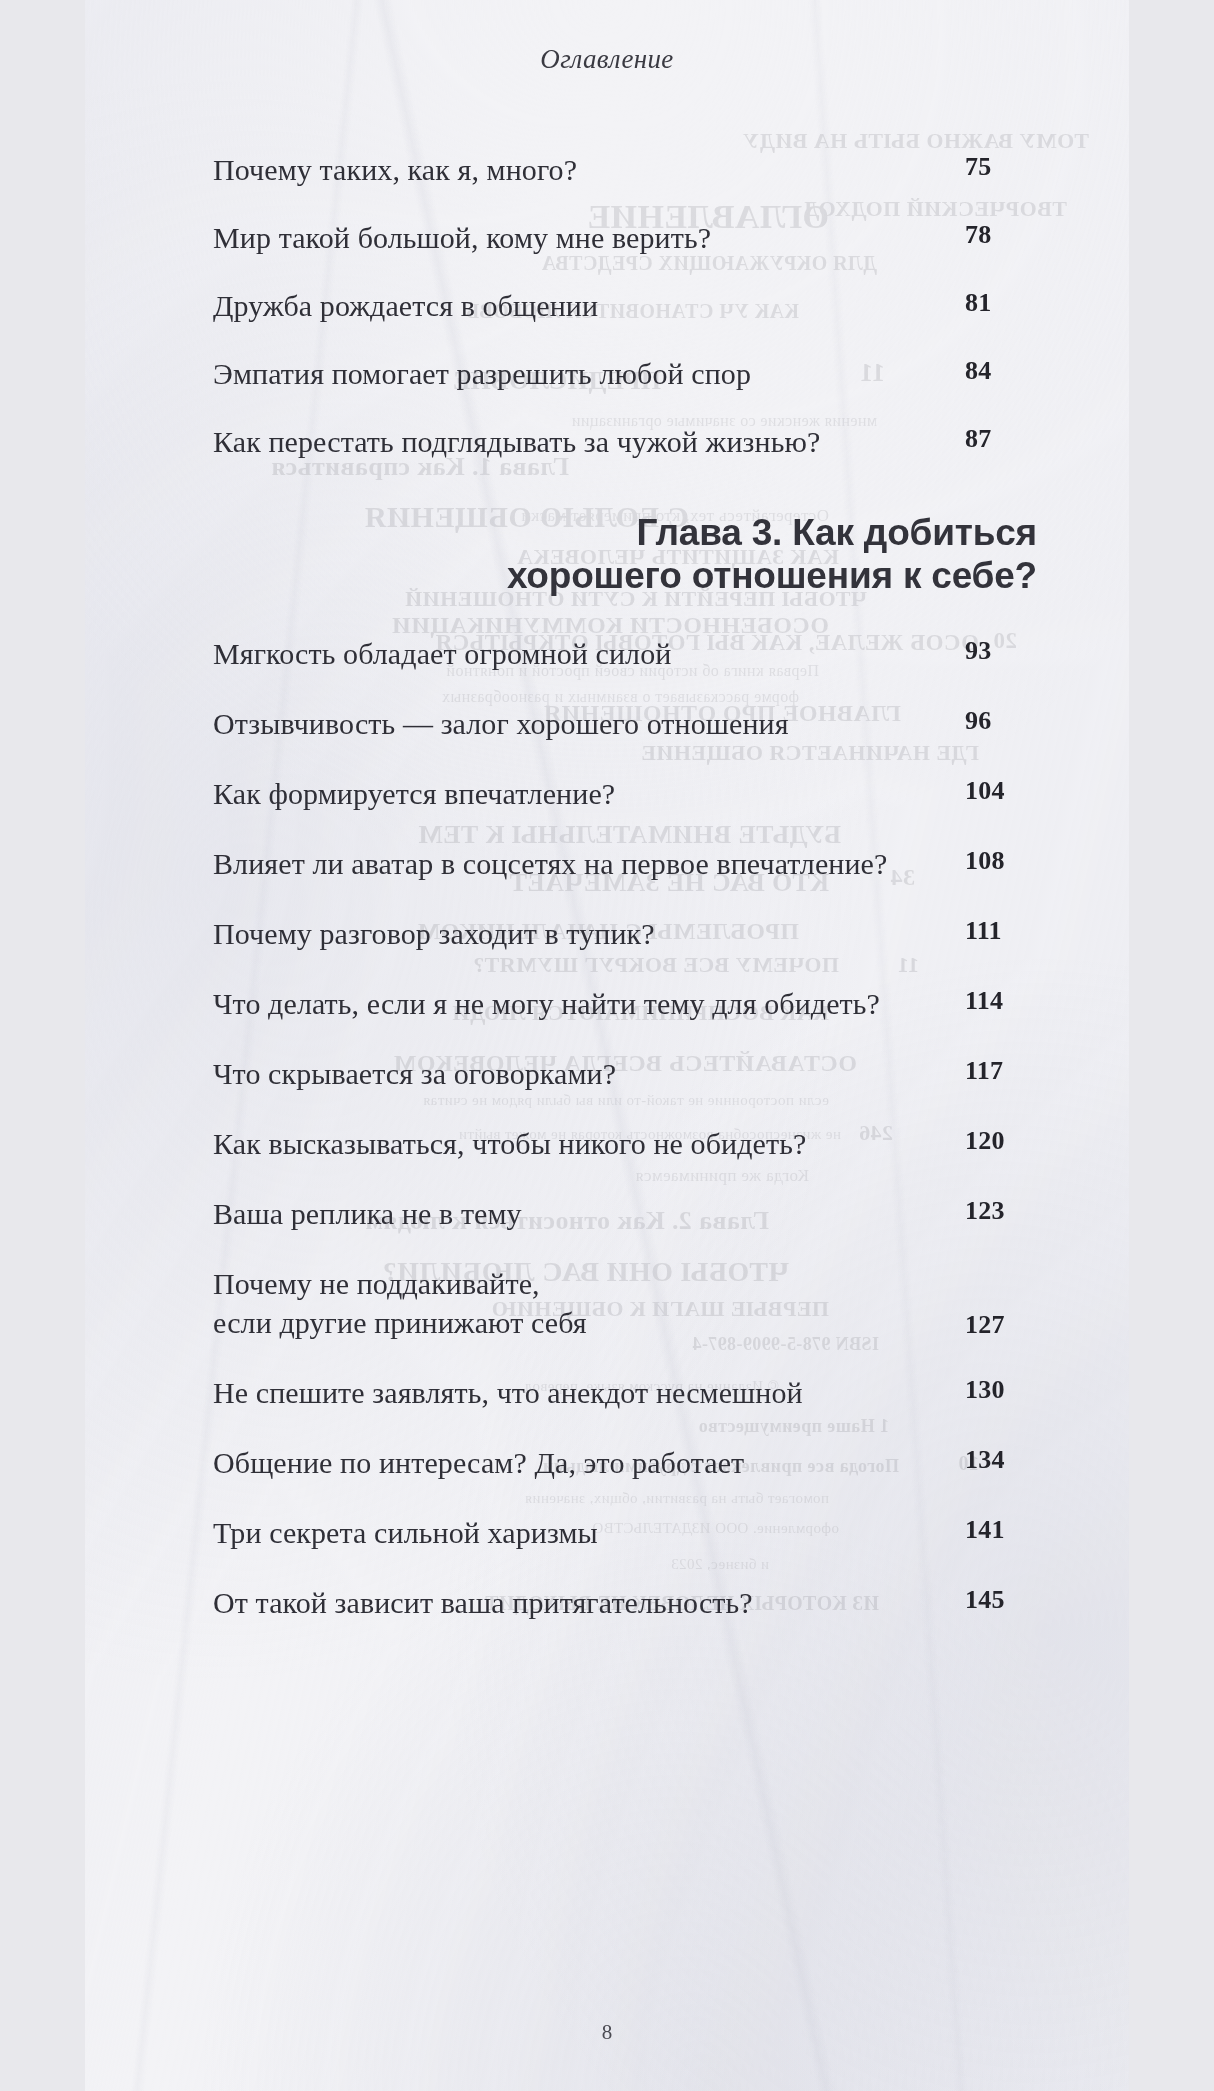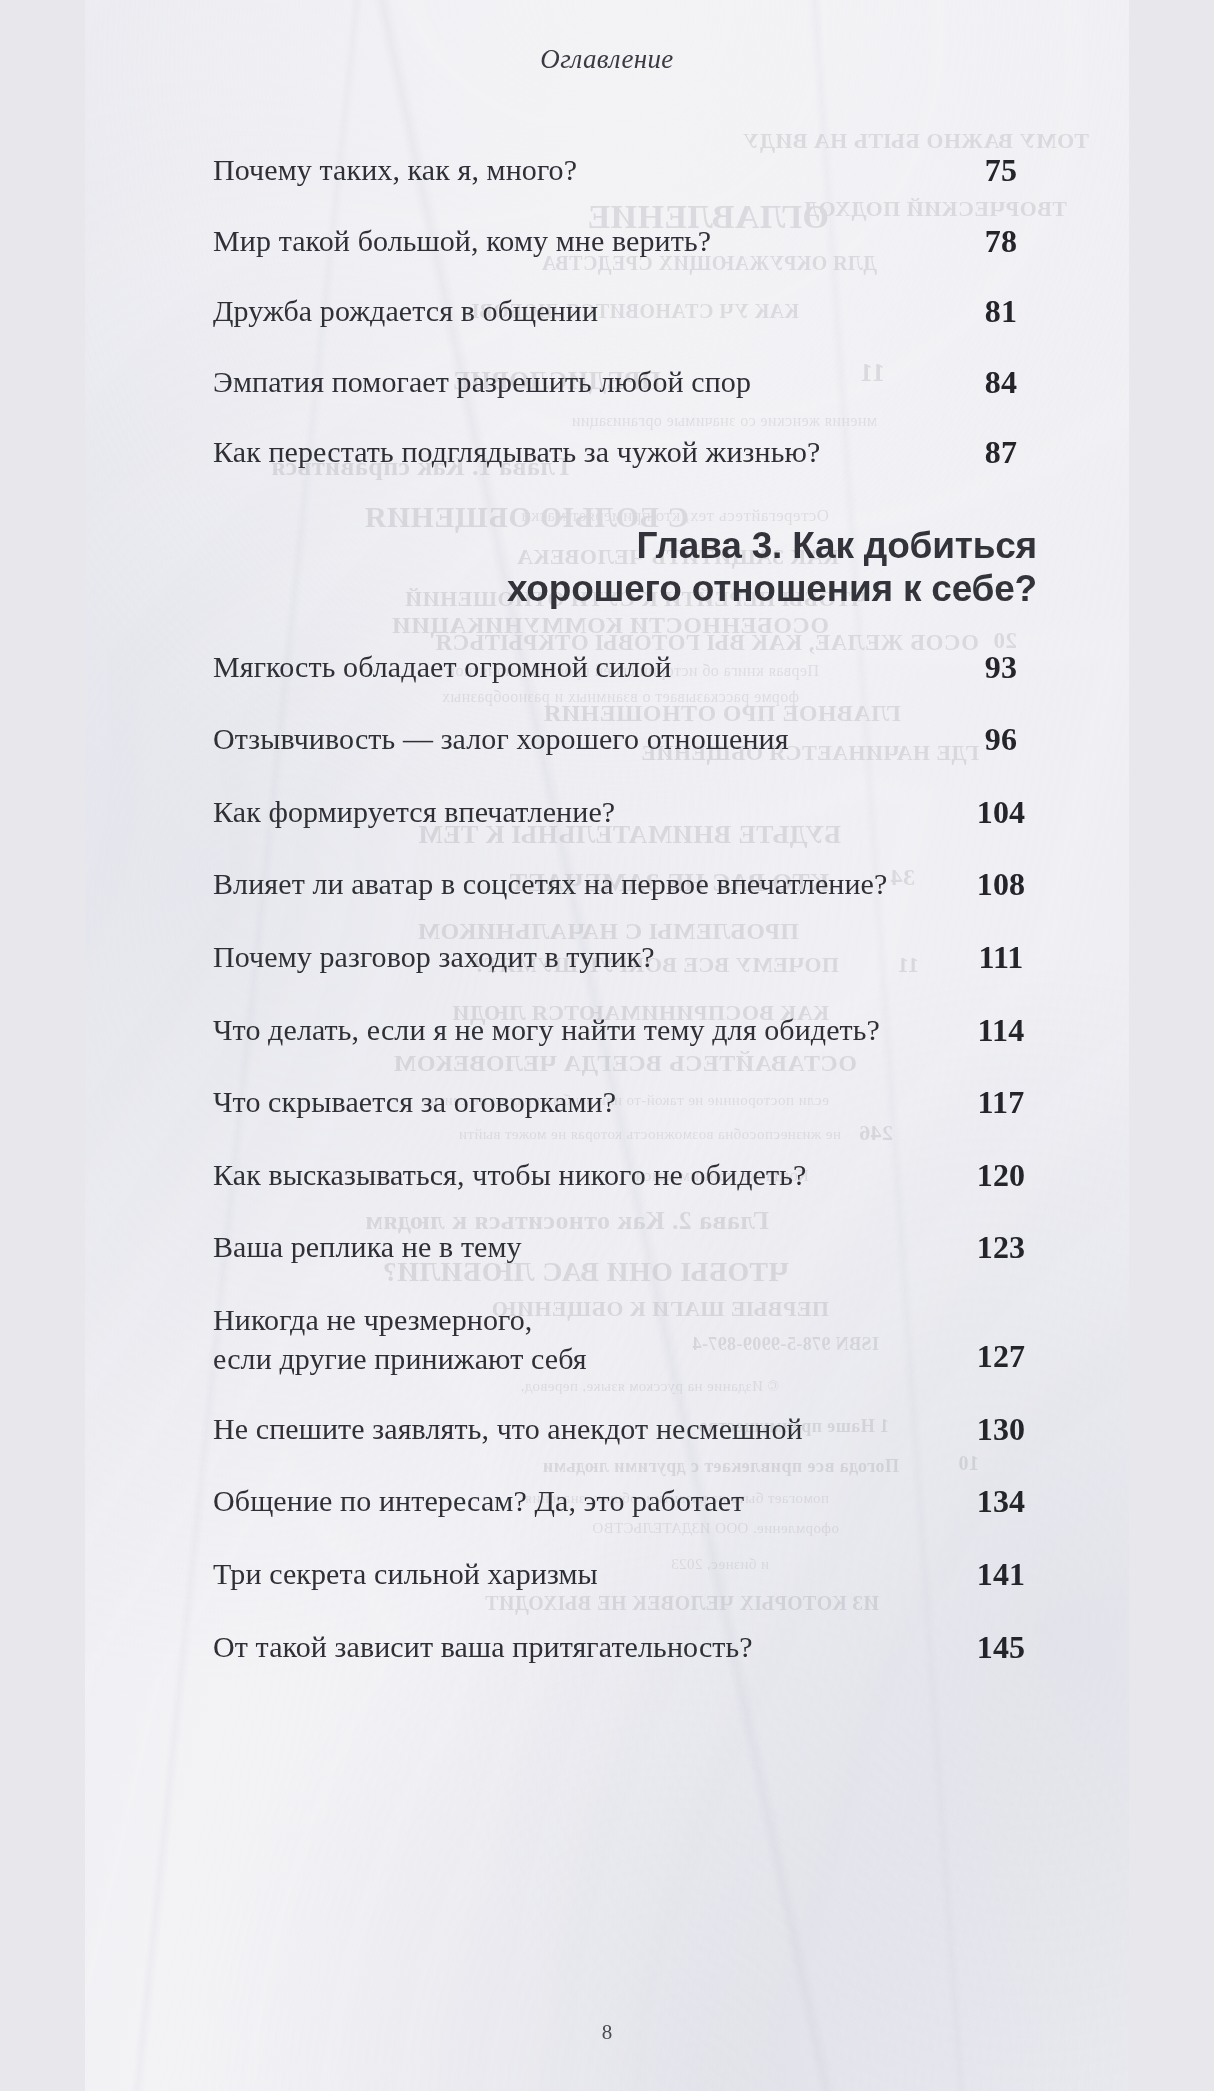--- a/index.html
+++ b/index.html
@@ -98,27 +98,27 @@
   }
   .entry .title {
     font-size: 30px;
     line-height: 1.30;
     letter-spacing: .1px;
     color: #2f2f37;
     max-width: 880px;
   }
   .entry .title .ln { display: block; }
   .entry .pageno {
-    font-size: 32px;
+    font-size: 26px;
     line-height: 1.30;
     font-weight: 700;
     color: #24242b;
     flex: 0 0 auto;
     min-width: 72px;
-    text-align: center;
+    text-align: left;
     letter-spacing: .2px;
   }
   
   .entry.s1 { margin-bottom: 31px; gap: 27px; }
   
   .entry.s2 { margin-bottom: 31px; }
   .entry.s2 .pageno { align-self: flex-end; }
 
   
   .block-one .entry.s1 { margin-bottom: 29px; }
@@ -292,21 +292,21 @@
           <div class="pageno">120</div>
         </div>
         <div class="entry s1">
           <div class="title">
             <span class="ln">Ваша реплика не в тему</span>
           </div>
           <div class="pageno">123</div>
         </div>
         <div class="entry s2">
           <div class="title">
-            <span class="ln">Никогда не чрезмерного,</span>
+            <span class="ln">Почему не поддакивайте,</span>
             <span class="ln">если другие принижают себя</span>
           </div>
           <div class="pageno">127</div>
         </div>
         <div class="entry s1">
           <div class="title">
             <span class="ln">Не спешите заявлять, что анекдот несмешной</span>
           </div>
           <div class="pageno">130</div>
         </div>

